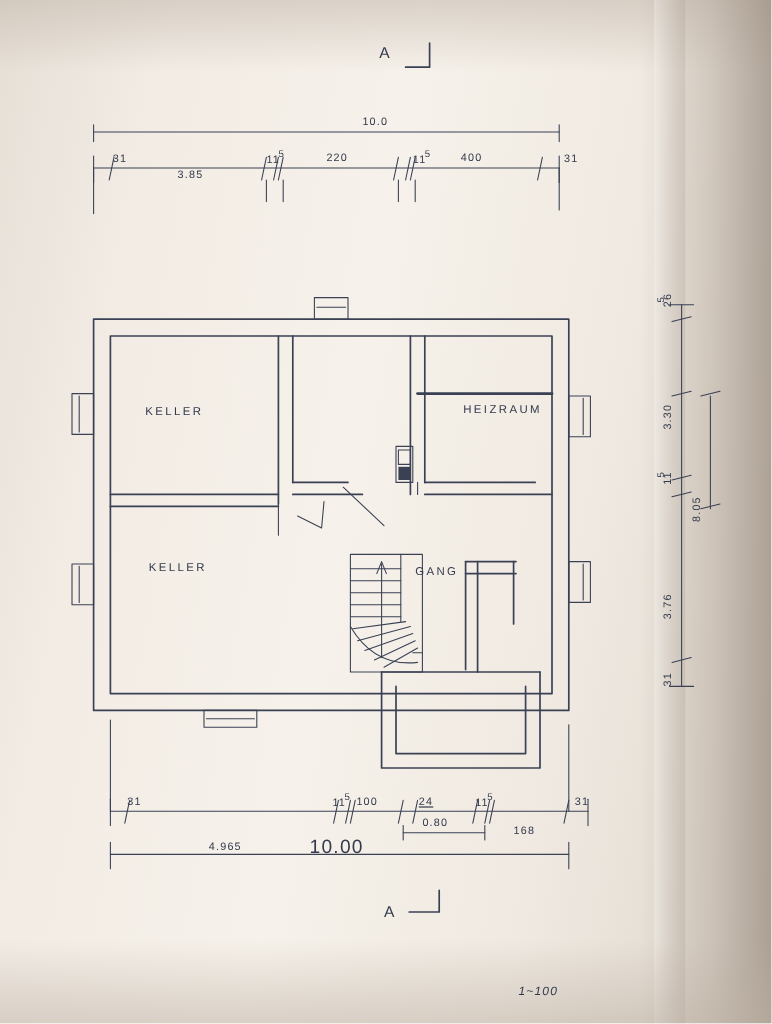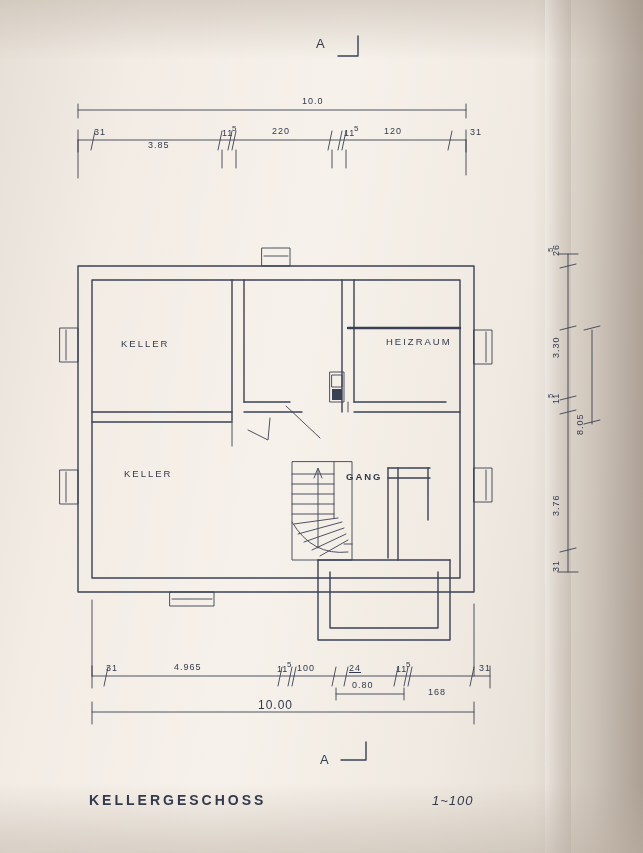--- a/index.html
+++ b/index.html
@@ -71,23 +71,24 @@
   .room-text {
     font-size: 9.5px;
     letter-spacing: 2px;
   }
   .title-text {
     font-size: 14px;
     letter-spacing: 3px;
     font-weight: 600;
   }
   .scale-text {
-    font-size: 13px;
+    font-size: 10px;
     letter-spacing: 1px;
     font-style: italic;
+    margin-top: 28px;
   }
   .sec-text {
     font-size: 13px;
     letter-spacing: 1px;
   }
   .rot90 {
     transform: rotate(-90deg);
     transform-origin: left top;
   }
   .ink {
@@ -288,55 +289,54 @@
 
   <div class="lbl dim-text" style="left:258px; top:96px;margin-left:44px;">10.0</div>
 
   <div class="lbl dim-text" style="left:94px; top:127px;">31</div>
   <div class="lbl dim-text" style="left:148px; top:140px;">3.85</div>
   <div class="lbl dim-text" style="left:222px; top:128px;">11</div>
   <div class="lbl dim-text sup" style="left:232px; top:124px;">5</div>
   <div class="lbl dim-text" style="left:272px; top:126px;">220</div>
   <div class="lbl dim-text" style="left:344px; top:128px;">11</div>
   <div class="lbl dim-text sup" style="left:354px; top:124px;">5</div>
-  <div class="lbl dim-text" style="left:384px; top:126px;">120</div>
+  <div class="lbl dim-text" style="left:384px; top:126px;">400</div>
   <div class="lbl dim-text" style="left:470px; top:127px;">31</div>
 
   <div class="lbl room-text" style="left:121px; top:338px;">KELLER</div>
   <div class="lbl room-text" style="left:124px; top:468px;">KELLER</div>
   <div class="lbl room-text" style="left:386px; top:336px;">HEIZRAUM</div>
-  <div class="lbl room-text" style="left:346px; top:471px;font-weight:bold;">GANG</div>
+  <div class="lbl room-text" style="left:346px; top:471px;">GANG</div>
 
   <div class="lbl dim-text" style="left:106px; top:663px;">31</div>
-  <div class="lbl dim-text" style="left:174px; top:662px;">4.965</div>
+  <div class="lbl dim-text" style="left:174px; top:700px;">4.965</div>
   <div class="lbl dim-text" style="left:277px; top:664px;">11</div>
   <div class="lbl dim-text sup" style="left:287px; top:660px;">5</div>
   <div class="lbl dim-text" style="left:297px; top:663px;">100</div>
   <div class="lbl dim-text" style="left:349px; top:663px;text-decoration:underline;">24</div>
   <div class="lbl dim-text" style="left:396px; top:664px;">11</div>
   <div class="lbl dim-text sup" style="left:406px; top:660px;">5</div>
   <div class="lbl dim-text" style="left:428px; top:687px;">168</div>
   <div class="lbl dim-text" style="left:479px; top:663px;">31</div>
 
   <div class="lbl dim-text" style="left:352px; top:680px;">0.80</div>
-  <div class="lbl dim-text" style="left:258px; top:698px; font-size:12px;">10.00</div>
+  <div class="lbl dim-text" style="left:258px; top:698px; font-size:16px;">10.00</div>
 
   <div class="lbl dim-text rot90" style="left:551px; top:256px;">26</div>
   <div class="lbl dim-text sup rot90" style="left:546px; top:252px;">5</div>
   <div class="lbl dim-text rot90" style="left:551px; top:358px;">3.30</div>
   <div class="lbl dim-text rot90" style="left:551px; top:404px;">11</div>
   <div class="lbl dim-text sup rot90" style="left:546px; top:398px;">5</div>
   <div class="lbl dim-text rot90" style="left:551px; top:516px;">3.76</div>
   <div class="lbl dim-text rot90" style="left:551px; top:572px;">31</div>
   <div class="lbl dim-text rot90" style="left:575px; top:435px;">8.05</div>
 
   <div class="lbl sec-text" style="left:316px; top:36px;">A</div>
   <div class="lbl sec-text" style="left:320px; top:752px;">A</div>
 
   <svg class="plan" viewBox="0 0 643 853" style="pointer-events:none;">
     <g class="ink ink-med">
       <path d="M341 760 L366 760 L366 742"></path>
     </g>
   </svg>
 
-  <div class="lbl title-text" style="left:89px; top:792px;">KELLERGESCHOSS</div>
   <div class="lbl scale-text" style="left:432px; top:793px;">1~100</div>
 </div>
 
 </body></html>

